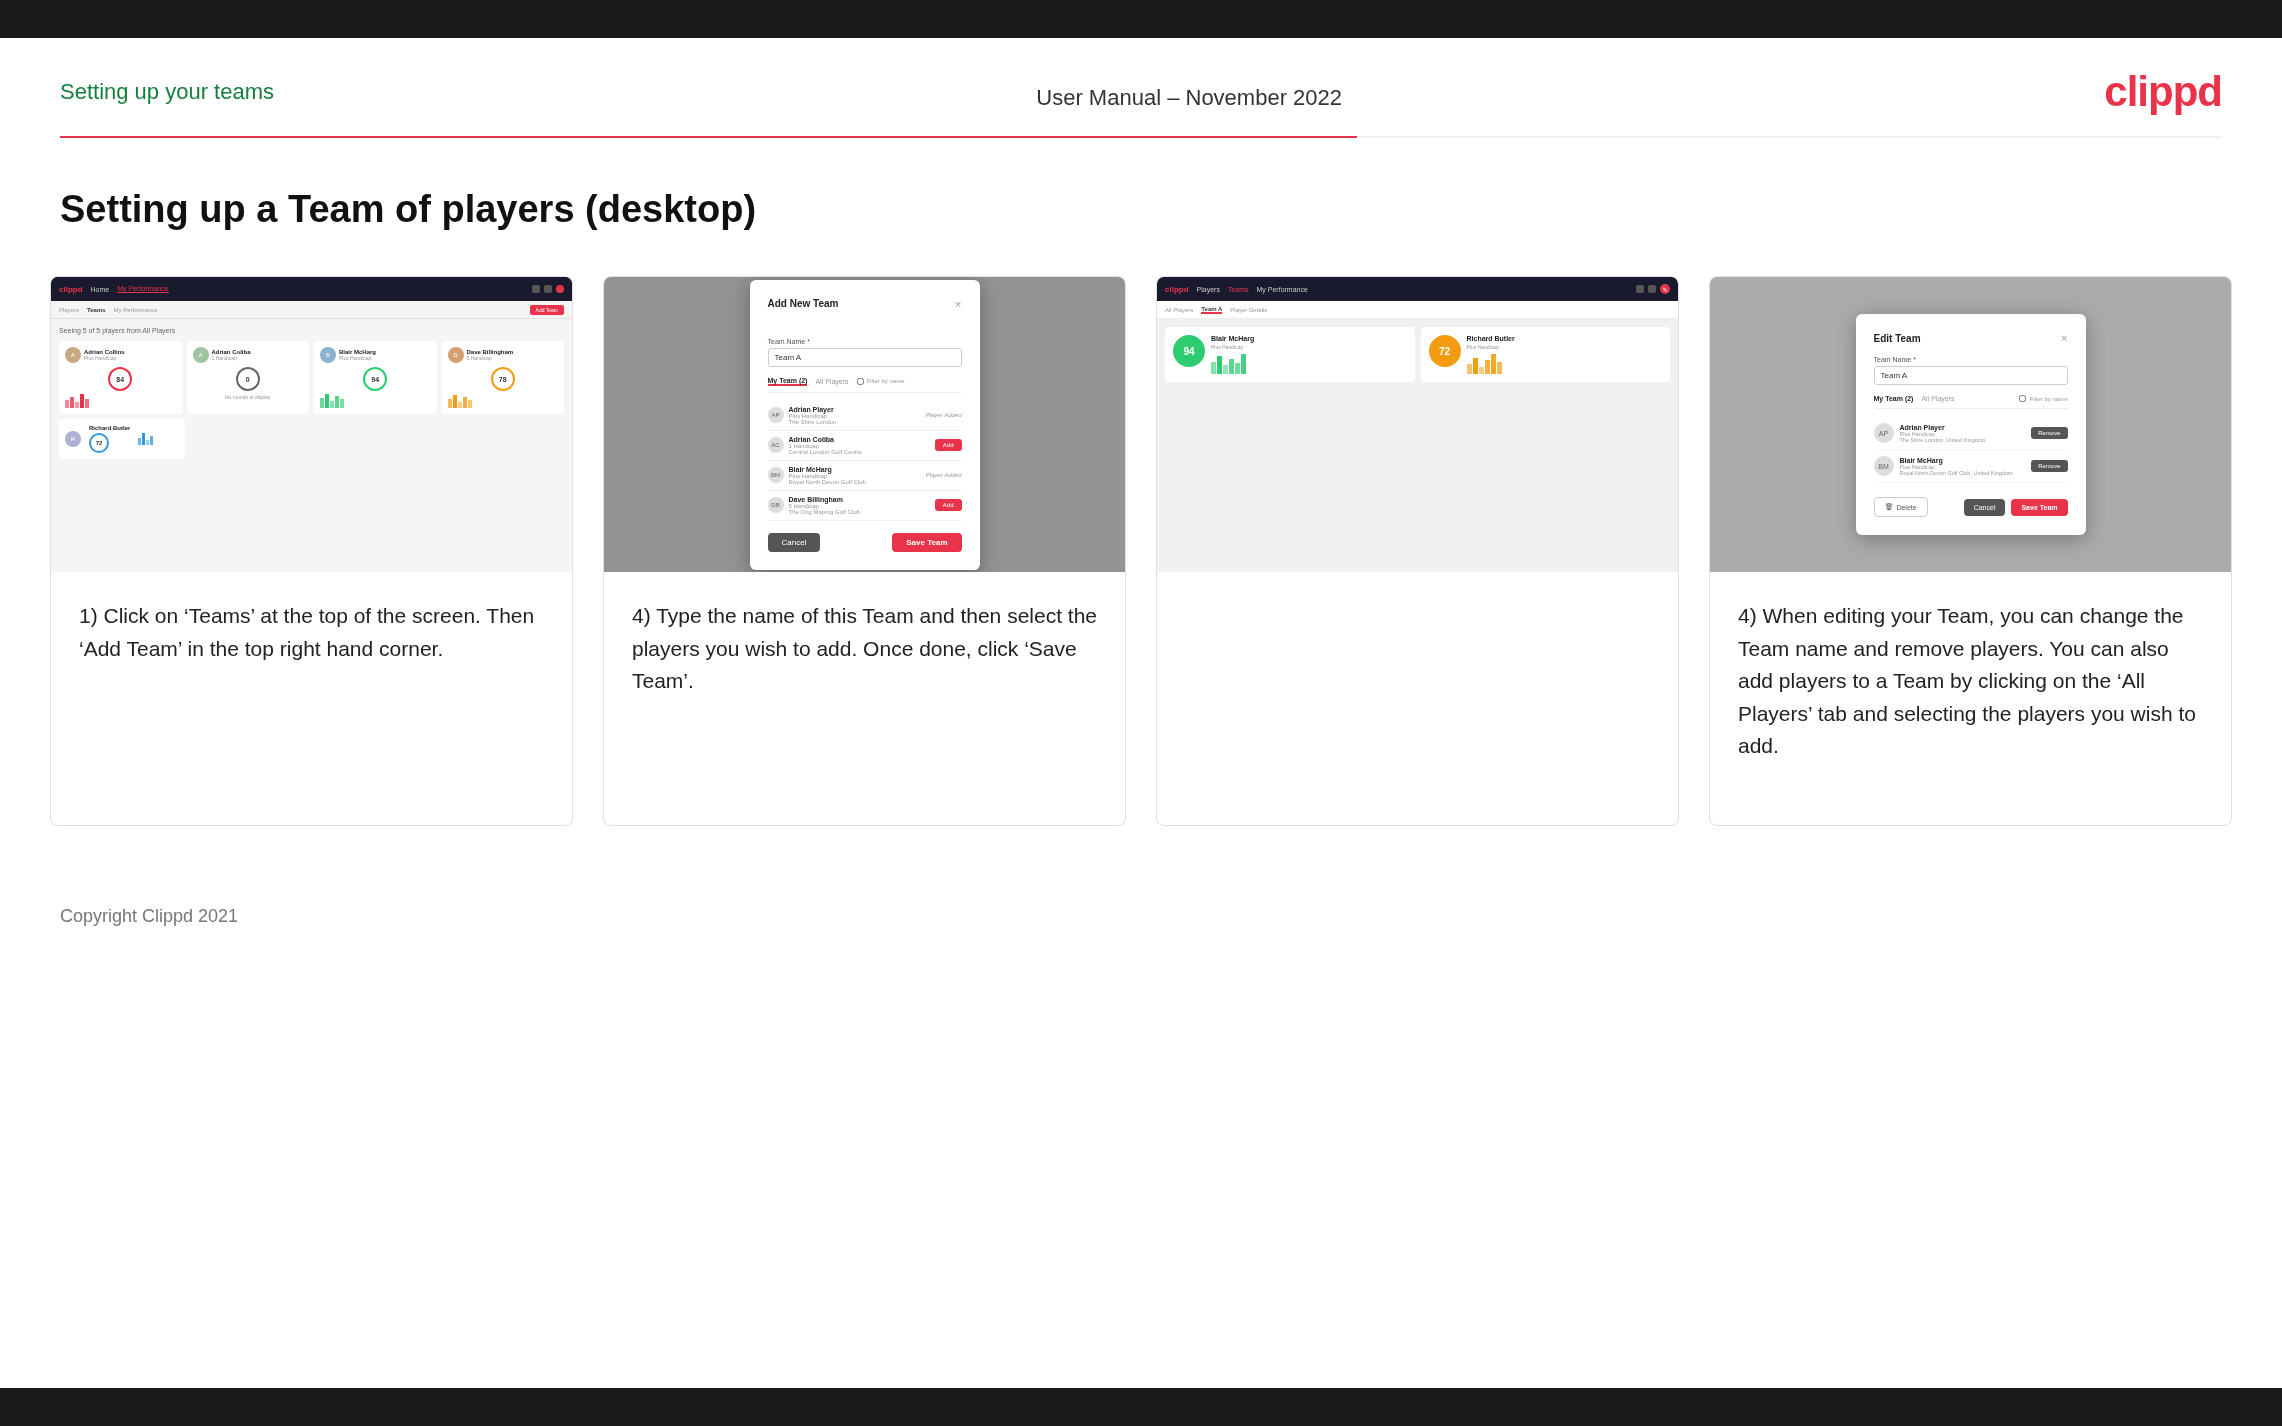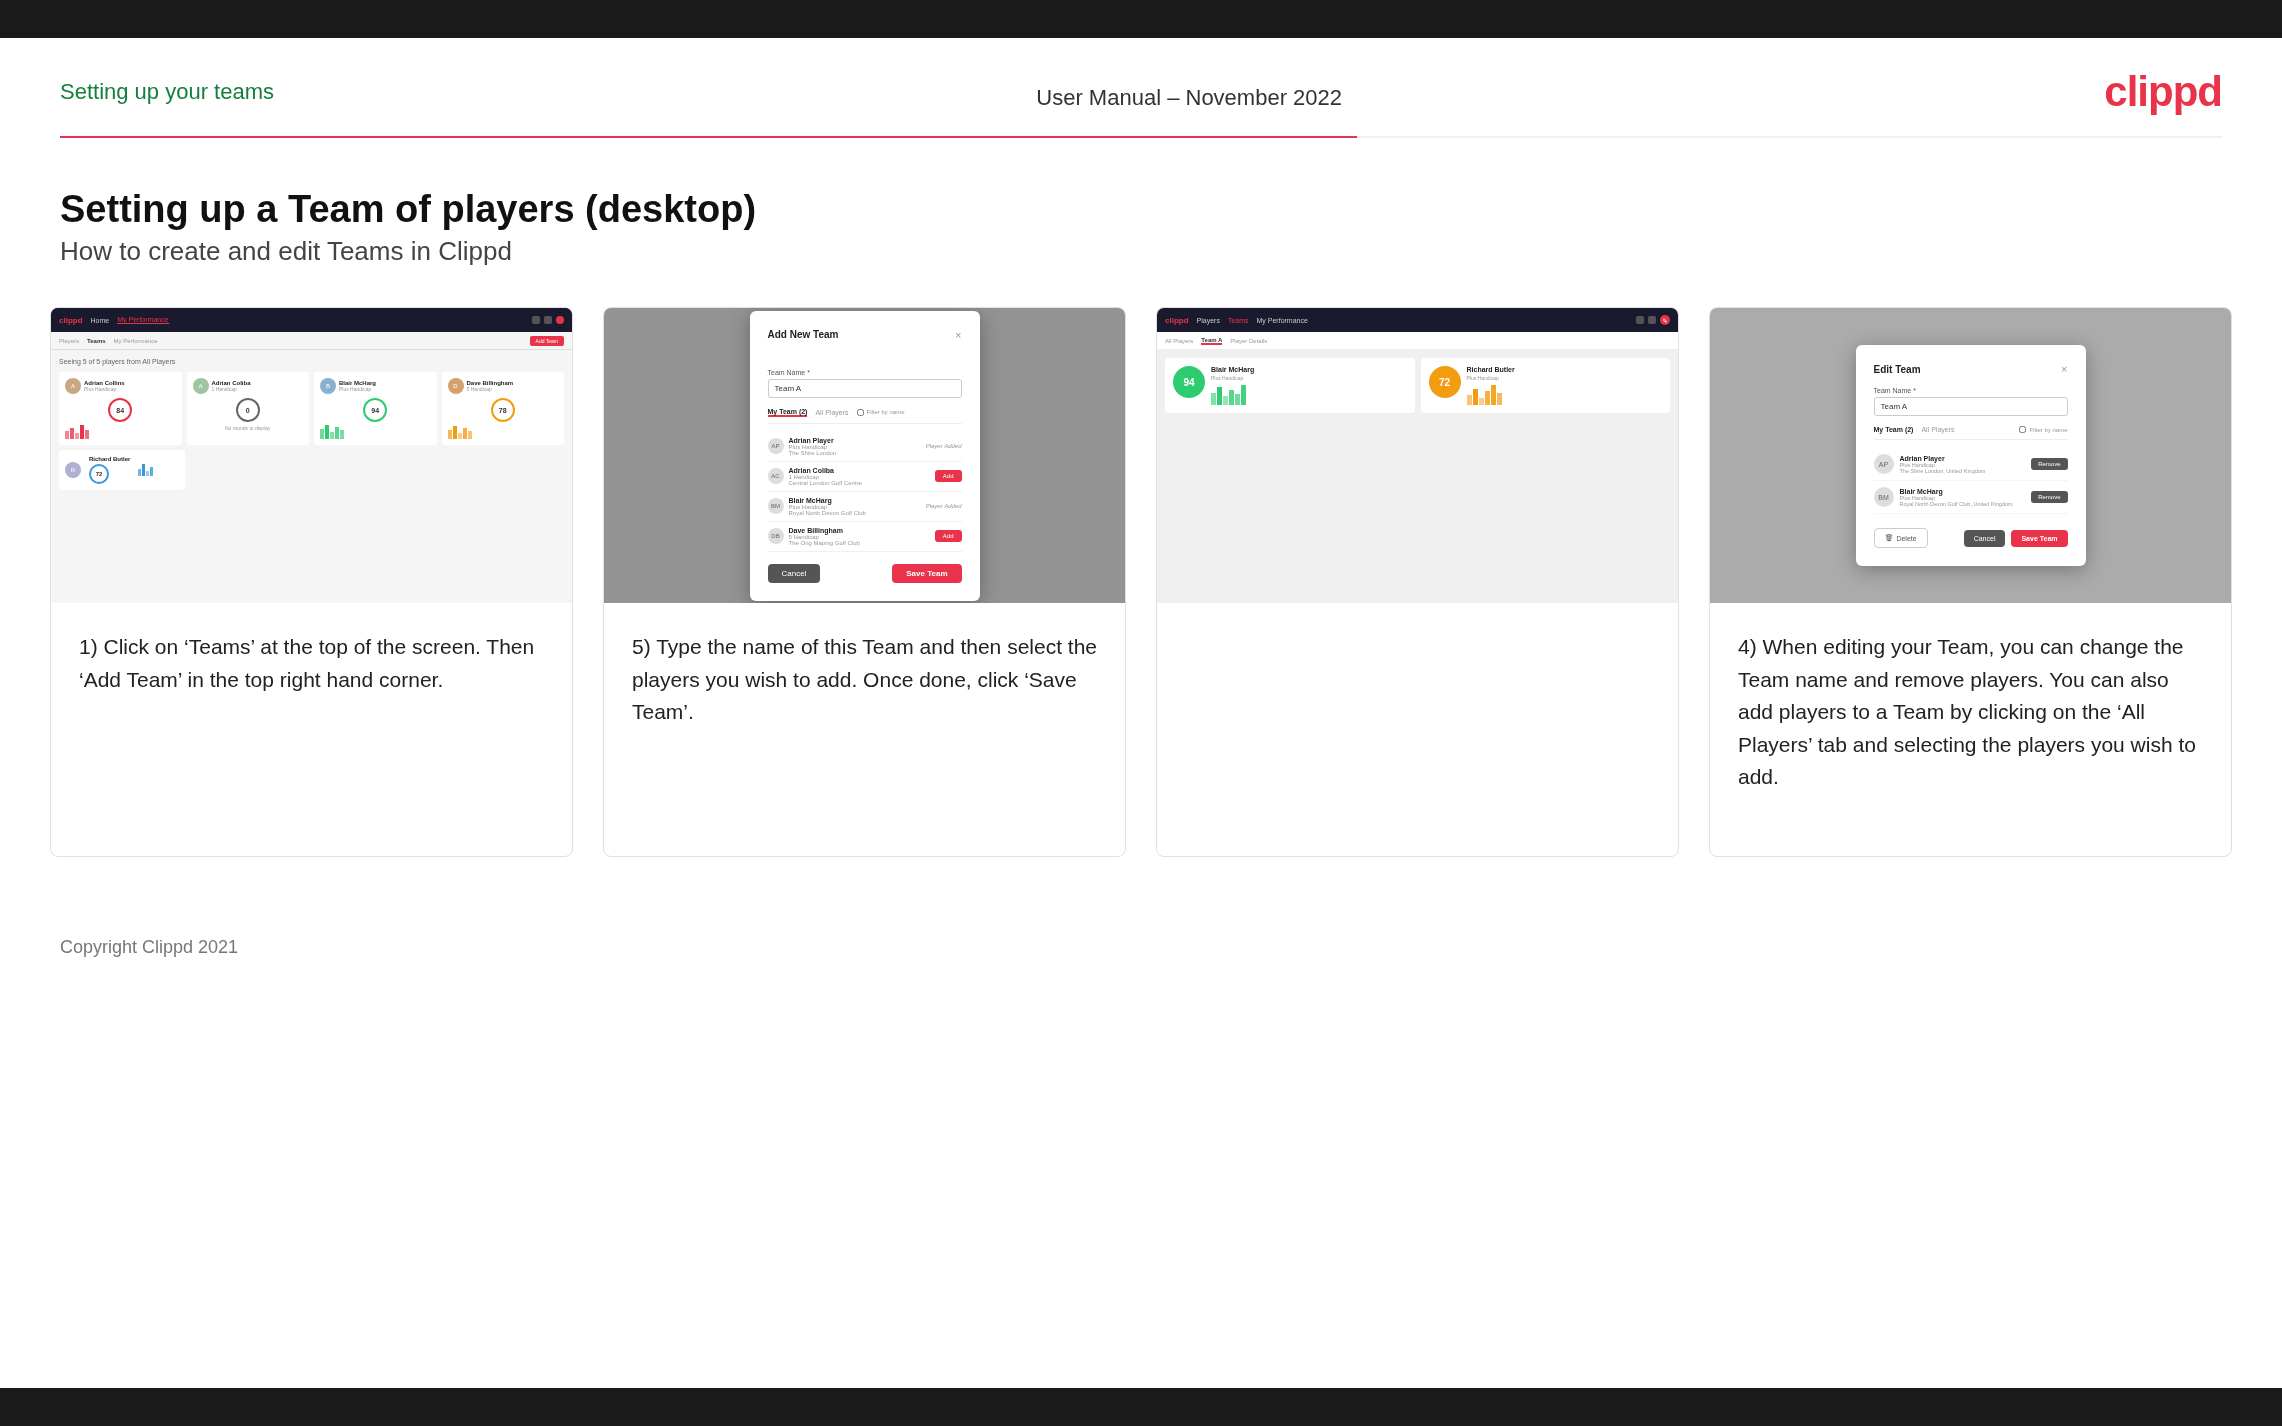--- a/index.html
+++ b/index.html
@@ -398,21 +398,20 @@
 <div class="header">
   <div class="header-left">Setting up your teams</div>
   <div class="header-center">User Manual – November 2022</div>
   <div class="header-logo">clippd</div>
 </div>
 
 <div class="divider"></div>
 
 <div class="page-title-section">
   <div class="page-title">Setting up a Team of players (desktop)</div>
-  <div class="page-subtitle">How to create and edit Teams in Clippd</div>
 </div>
 
 <div class="cards-container">
 
   <div class="card">
     <div class="card-screenshot">
 
       <div style="width:100%;height:100%;background:#2d3748;display:flex;flex-direction:column;">
 
         <div style="background:#1a1a2e;height:24px;display:flex;align-items:center;padding:0 8px;gap:8px;">
@@ -593,21 +592,21 @@
               <button class="modal-add-btn">Add</button>
             </div>
           </div>
           <div class="modal-footer">
             <button class="modal-cancel-btn">Cancel</button>
             <button class="modal-save-btn">Save Team</button>
           </div>
         </div>
       </div>
     </div>
-    <div class="card-text">5) Type the name of this Team and then select the players you wish to add.  Once done, click ‘Save Team’.</div>
+    <div class="card-text">4) Type the name of this Team and then select the players you wish to add.  Once done, click ‘Save Team’.</div>
   </div>
 
   <div class="card">
     <div class="card-screenshot">
 
       <div style="width:100%;height:100%;background:#f0f0f0;display:flex;flex-direction:column;">
 
         <div style="background:#1a1a2e;height:24px;display:flex;align-items:center;padding:0 8px;gap:8px;">
           <span style="color:#e8334a;font-size:8px;font-weight:bold;">clippd</span>
           <span style="color:#ccc;font-size:7px;">Players</span>

